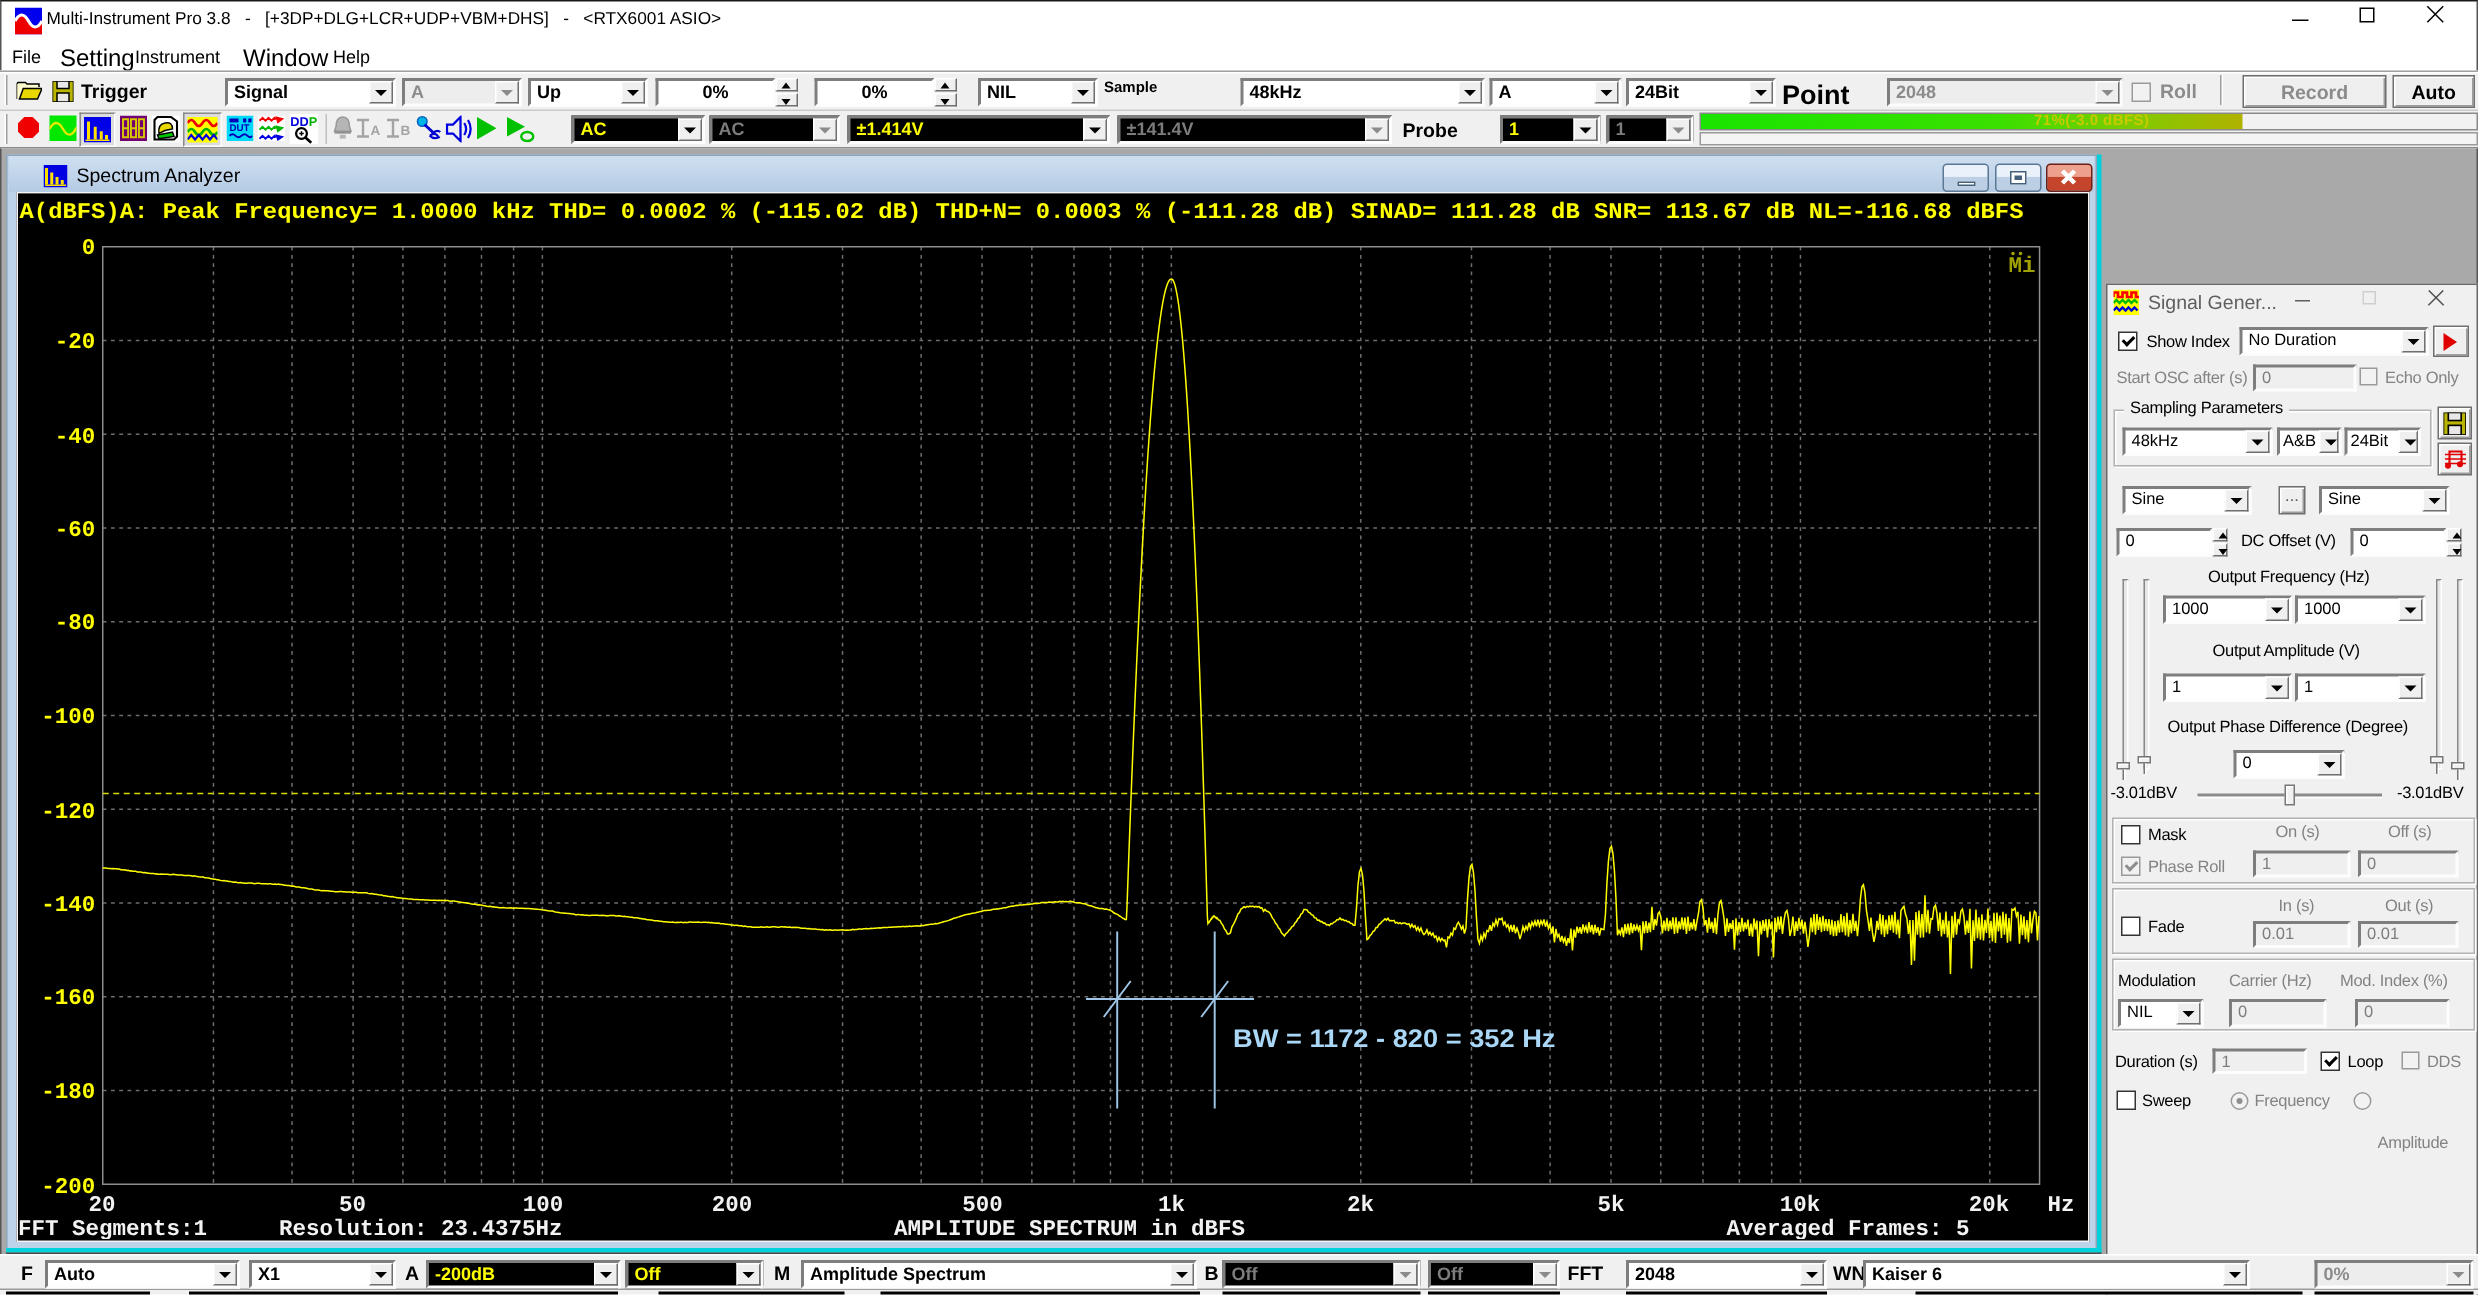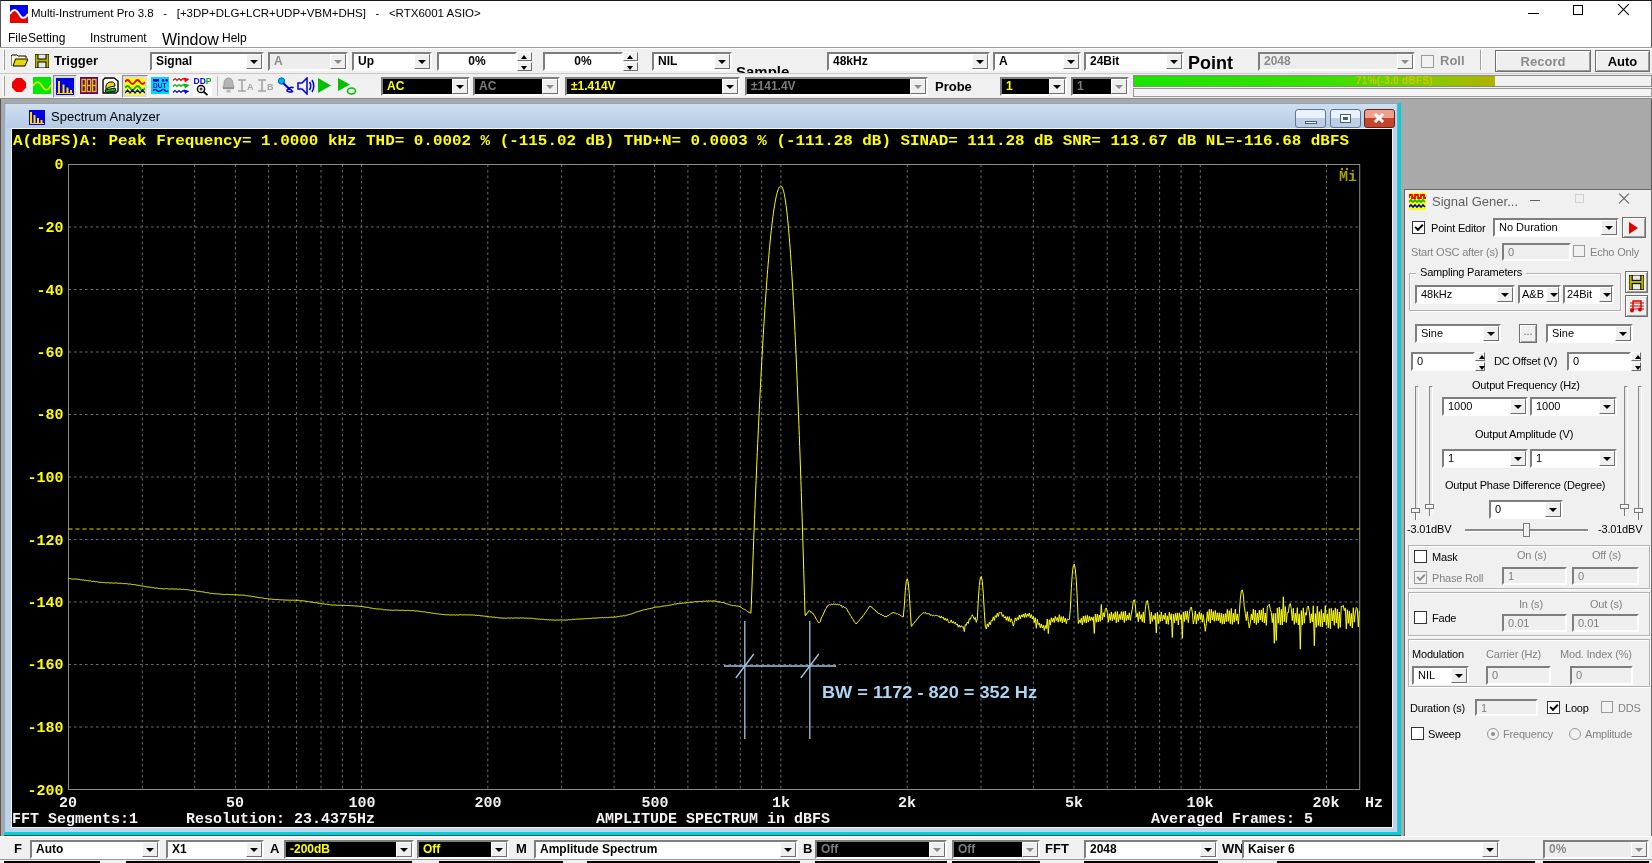--- a/index.html
+++ b/index.html
@@ -56,21 +56,21 @@
 <div class="ab" style="left:31px;top:7px;font-size:11.5px;color:#000;white-space:nowrap">Multi-Instrument Pro 3.8&nbsp;&nbsp;&nbsp;-&nbsp;&nbsp;&nbsp;[+3DP+DLG+LCR+UDP+VBM+DHS]&nbsp;&nbsp;&nbsp;-&nbsp;&nbsp;&nbsp;&lt;RTX6001 ASIO&gt;</div>
 <div class="ab" style="left:1528px;top:13px;width:11px;height:1px;background:#000"></div>
 <div class="ab" style="left:1573px;top:5px;width:10px;height:10px;border:1px solid #000"></div>
 <div class="ab" style="left:1617px;top:4px;width:12px;height:12px">
  <div class="ab" style="left:-1px;top:5px;width:15px;height:1px;background:#000;transform:rotate(45deg)"></div>
  <div class="ab" style="left:-1px;top:5px;width:15px;height:1px;background:#000;transform:rotate(-45deg)"></div>
 </div>
 
 <div class="ab" style="left:0;top:28px;width:1652px;height:19px;background:#fff;border-left:1px solid #555;border-right:1px solid #555"></div>
 <div class="ab" style="top:31px;left:8px;font-size:12px">File</div>
-<div class="ab" style="top:31px;left:28px;font-size:12px">Setting</div>
+<div class="ab" style="top:31px;left:40px;font-size:16px">Setting</div>
 <div class="ab" style="top:31px;left:90px;font-size:12px">Instrument</div>
 <div class="ab" style="top:31px;left:162px;font-size:16px">Window</div>
 <div class="ab" style="top:31px;left:222px;font-size:12px">Help</div>
 
 <div class="ab" style="left:0;top:47px;width:1652px;height:26px;background:#f0f0f0;border-top:1px solid #9f9f9f;box-shadow:inset 0 1px 0 #fff"></div>
 <div class="ab" style="left:3px;top:50px;width:2px;height:20px;border-left:1px solid #fff;border-right:1px solid #9f9f9f"></div>
 <svg class="ab" style="left:11px;top:54px" width="17" height="13" viewBox="0 0 17 13">
     <path d="M0 12 L0 2 L1 1 L6 1 L7 2 L15 2 L15 4" fill="#fffbd0" stroke="#000" stroke-width="1"></path>
     <path d="M2 12 L4.5 5 L17 5 L14 12 Z" fill="#e8d800" stroke="#000" stroke-width="1"></path>
   </svg>
@@ -99,21 +99,21 @@
   </div>
 <div class="ed" style="left:543px;top:52px;width:80px;text-align:center"><span style="position:static;line-height:15px">0%</span></div>
 <div class="sp" style="left:623px;top:52px">
     <i class="u"></i>
     <i class="d"></i>
   </div>
 <div class="cb" style="left:652px;top:52px;width:80px">
     <span class="t">NIL</span>
     <i class="ar"></i>
   </div>
-<div class="ab b" style="left:736px;top:63px;font-size:15px">Sample</div>
+<div class="ab b" style="left:736px;top:53px;font-size:10px">Sample</div>
 <div class="cb" style="left:827px;top:52px;width:163px">
     <span class="t">48kHz</span>
     <i class="ar"></i>
   </div>
 <div class="cb" style="left:993px;top:52px;width:88px">
     <span class="t">A</span>
     <i class="ar"></i>
   </div>
 <div class="cb" style="left:1084px;top:52px;width:100px">
     <span class="t">24Bit</span>
@@ -359,21 +359,21 @@
     </svg>
   <div class="ab" style="left:27px;top:4px;font-size:13px;color:#5f5f5f">Signal Gener...</div>
   <div class="ab" style="left:125px;top:10px;width:10px;height:1px;background:#5f5f5f"></div>
   <div class="ab" style="left:170px;top:4px;width:9px;height:9px;border:1px solid #cfcfcf"></div>
   <div class="ab" style="left:213px;top:3px;width:11px;height:11px">
     <div class="ab" style="left:-1px;top:5px;width:14px;height:1.4px;background:#4f4f4f;transform:rotate(45deg)"></div>
     <div class="ab" style="left:-1px;top:5px;width:14px;height:1.4px;background:#4f4f4f;transform:rotate(-45deg)"></div>
   </div>
 
   <div class="chk c" style="left:7px;top:31px"></div>
-  <div class="lbl" style="left:26px;top:32px">Point Editor</div>
+  <div class="lbl" style="left:26px;top:32px">Show Index</div>
   <div class="cb" style="left:88px;top:28px;width:126px;font-weight:normal">
       <span class="t">No Duration</span>
       <i class="ar"></i>
     </div>
   <div class="btn" style="left:217px;top:27px;width:24px;height:21px">
       <span class="ab" style="left:6px;top:4px;border:6px solid transparent;border-left:9px solid #e00000;border-right:none"></span>
     </div>
   <div class="lblg" style="left:6px;top:56px">Start OSC after (s)</div>
   <div class="edd" style="left:97px;top:53px;width:69px;height:18px">
       <span>0</span>
@@ -522,21 +522,21 @@
     </div>
   <div class="chk c" style="left:142px;top:511px"></div>
   <div class="lbl" style="left:160px;top:512px">Loop</div>
   <div class="chkd" style="left:196px;top:511px;width:12px;height:12px"></div>
   <div class="lblg" style="left:213px;top:512px">DDS</div>
   <div class="chk" style="left:6px;top:537px"></div>
   <div class="lbl" style="left:23px;top:538px">Sweep</div>
   <div class="rad c" style="left:82px;top:538px"></div>
   <div class="lblg" style="left:98px;top:538px">Frequency</div>
   <div class="rad" style="left:164px;top:538px"></div>
-  <div class="lblg" style="left:180px;top:538px">Amplitude</div>
+  <div class="lblg" style="left:180px;top:566px">Amplitude</div>
 </div>
 
 <div class="ab" style="left:0;top:836px;width:1652px;height:24px;background:#f0f0f0;border-top:1px solid #fff;box-shadow:inset 0 -1px 0 #9a9a9a"></div>
 <div class="ab b" style="left:14px;top:841px;font-size:13px">F</div>
 <div class="cb" style="left:30px;top:840px;width:130px">
     <span class="t">Auto</span>
     <i class="ar"></i>
   </div>
 <div class="cb" style="left:166px;top:840px;width:98px">
     <span class="t">X1</span>

